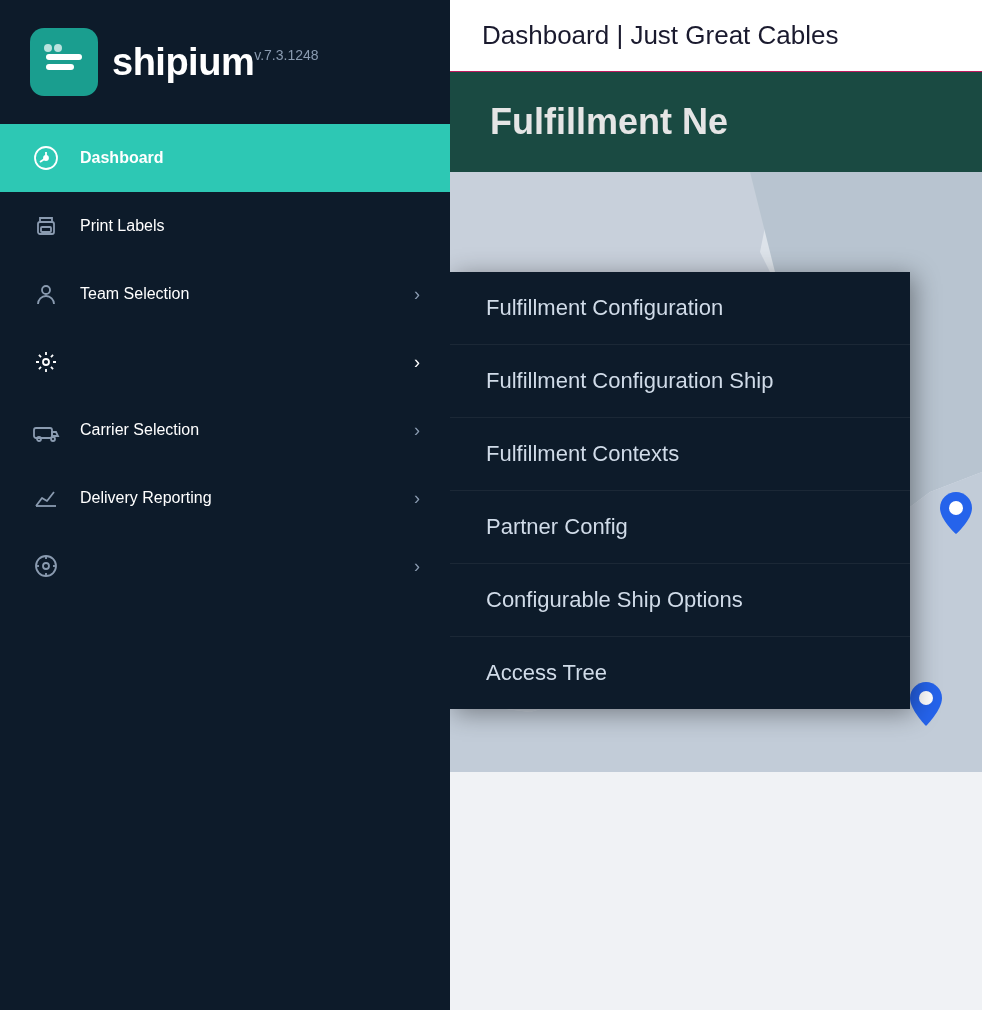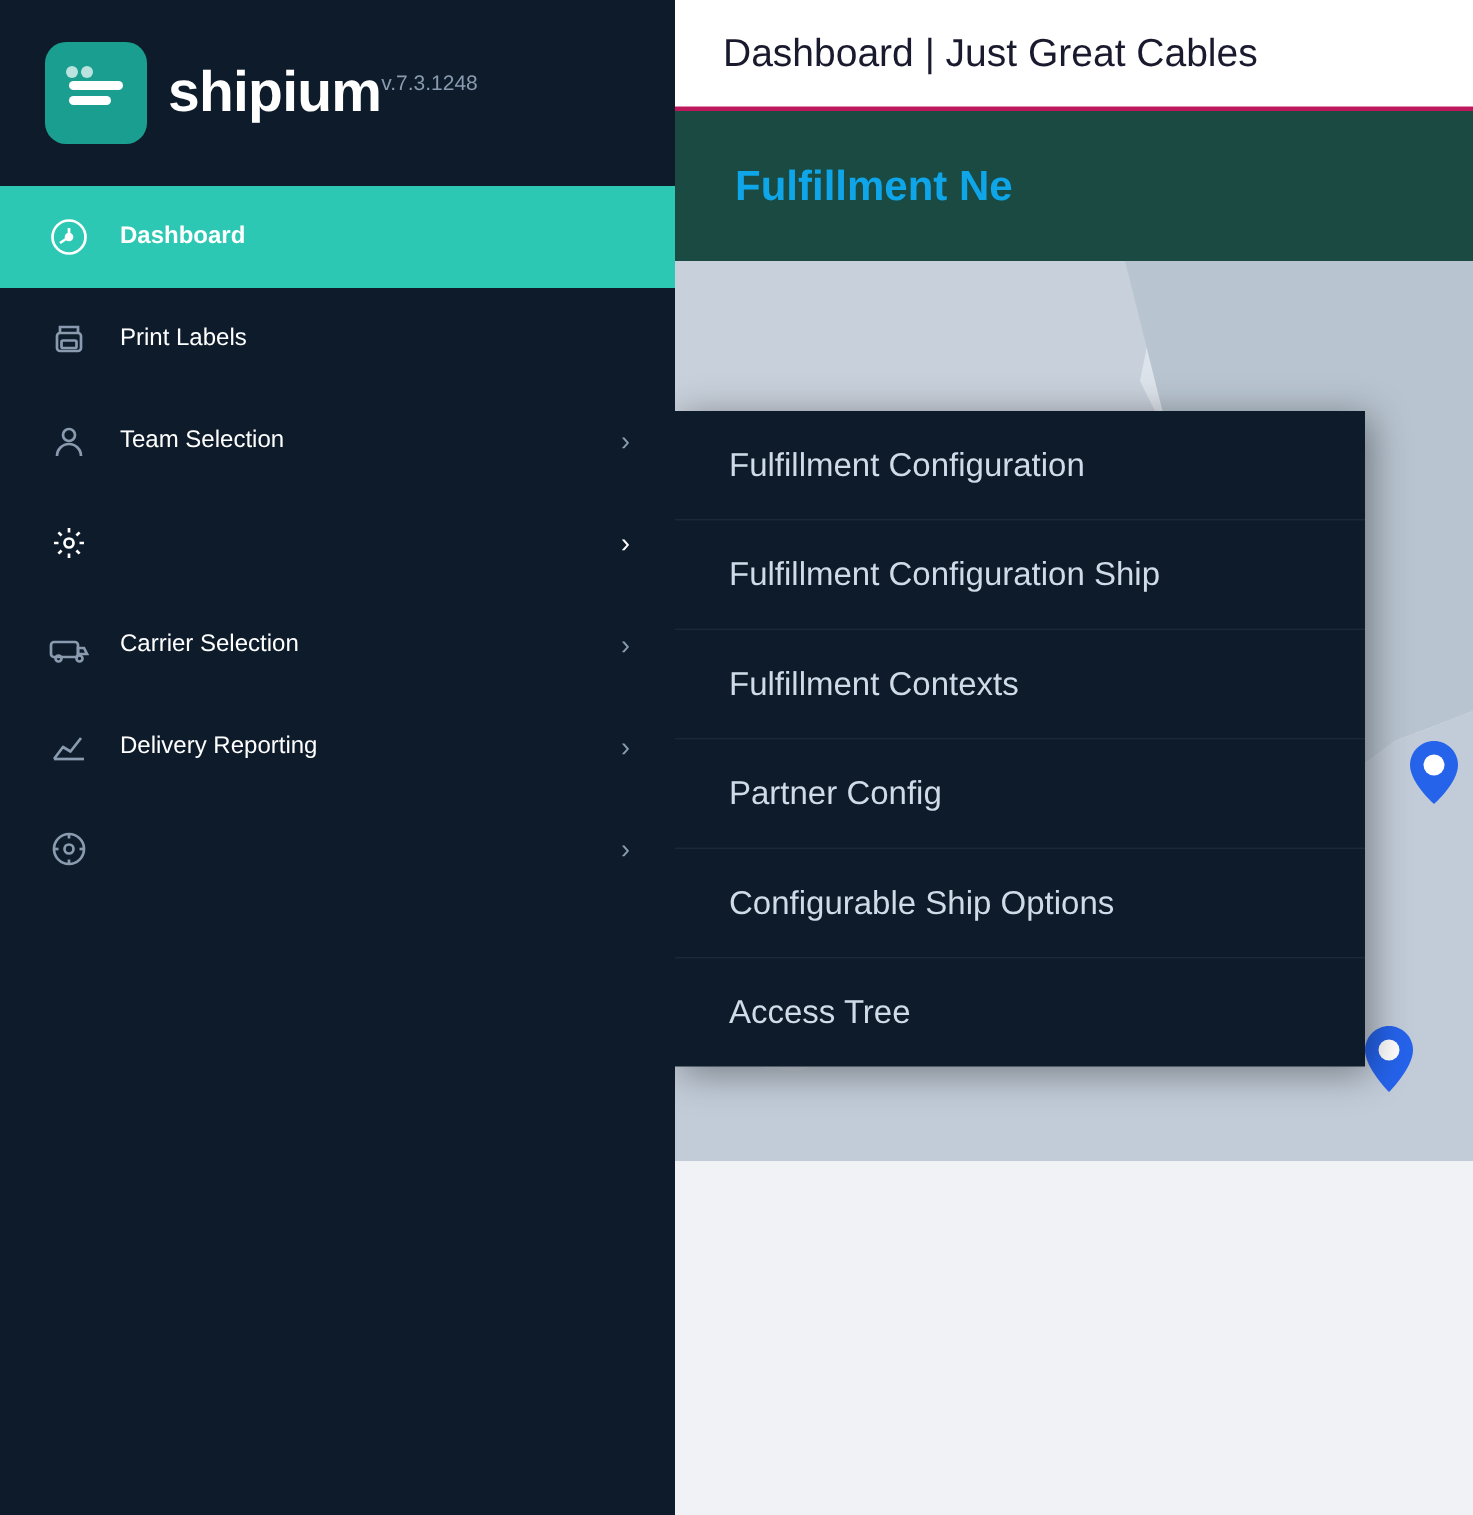--- a/index.html
+++ b/index.html
@@ -138,43 +138,43 @@
     .main {
       flex: 1;
       background: #f0f2f5;
       position: relative;
       overflow: hidden;
     }
 
     .main-header {
       background: #ffffff;
       padding: 20px 32px;
-      border-bottom: 3px solid #be185d;
+      border-bottom: 1px solid #be185d;
       display: flex;
       align-items: center;
     }
 
     .main-title {
       font-size: 26px;
       font-weight: 500;
       color: #1a1a2e;
     }
 
     .fulfillment-banner {
       background: #1a4a42;
       height: 100px;
       display: flex;
       align-items: center;
       padding: 0 40px;
       margin: 0;
     }
 
     .fulfillment-banner-text {
-      color: #0ea5e9;
-      font-size: 28px;
+      color: #e5e5e5;
+      font-size: 36px;
       font-weight: 600;
     }
 
     
     .map-area {
       background: #e8ecf0;
       position: relative;
       height: 600px;
       overflow: hidden;
     }

